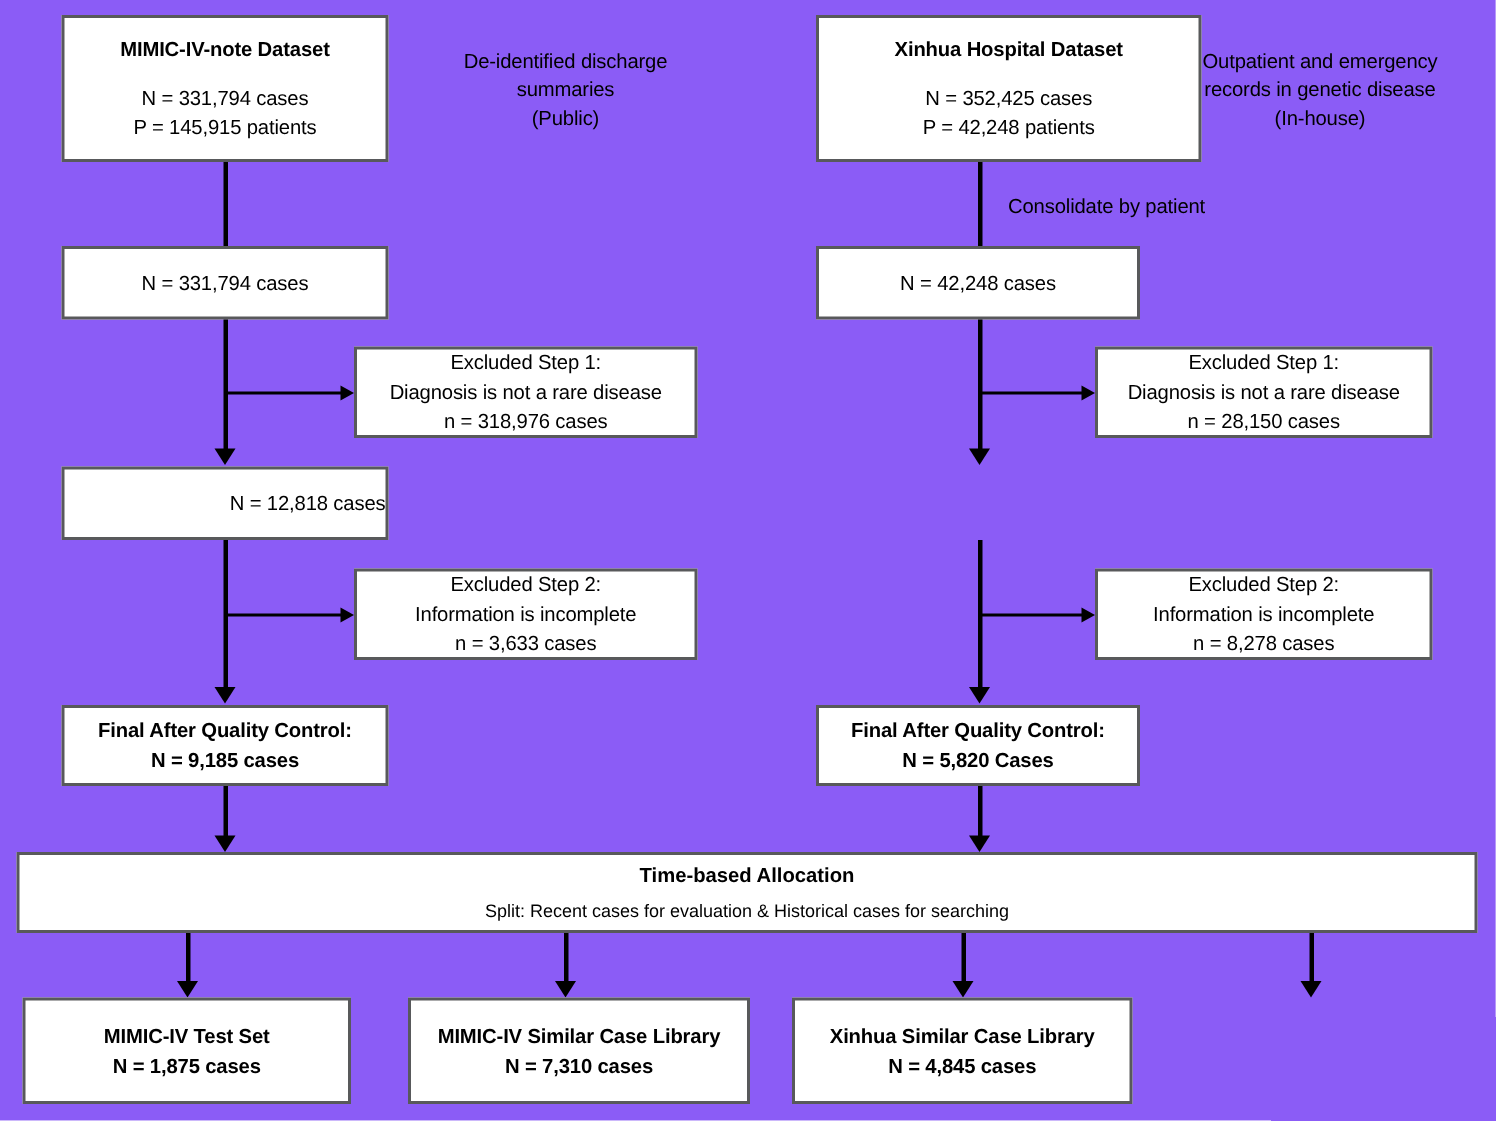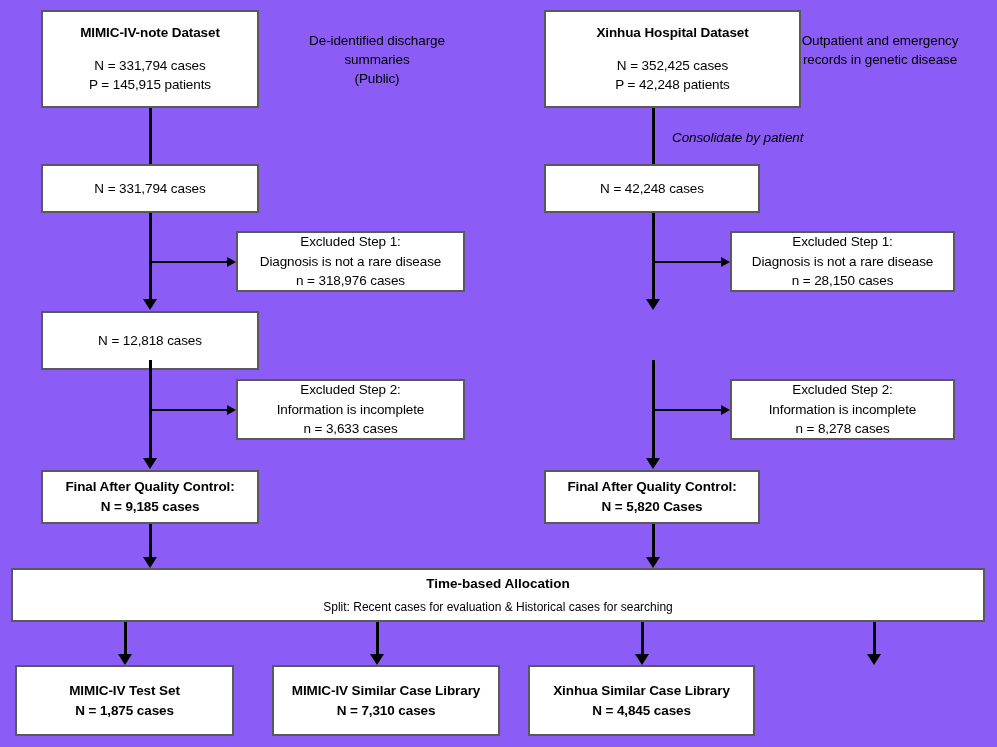--- a/index.html
+++ b/index.html
@@ -52,21 +52,20 @@
   .note {
     position: absolute;
     font-size: 13.5px;
     text-align: center;
     line-height: 1.42;
     letter-spacing: -0.1px;
     color: #000;
   }
   .note-left {
     text-align: left;
-    font-style: italic;
   }
   
   .vline {
     position: absolute;
     background: #000;
     width: 3px;
   }
   .hline {
     position: absolute;
     background: #000;
@@ -123,21 +122,21 @@
 
   <div class="hline" style="left:150px; top:261px; width:78px;"></div>
   <div class="arrow-right" style="left:227px; top:257px;"></div>
 
   <div class="box box-thin" style="left:236px; top:231px; width:229px; height:61px;">
     <div class="b-line">Excluded Step 1:</div>
     <div class="b-line">Diagnosis is not a rare disease</div>
     <div class="b-line">n = 318,976 cases</div>
   </div>
 
-  <div class="box" style="left:41px; top:311px; width:218px; height:59px;">
+  <div class="box" style="left:41px; top:311px; width:218px; height:49px;align-items:flex-end;">
     <div class="b-line">N = 12,818 cases</div>
   </div>
 
   <div class="vline" style="left:148.5px; top:360px; height:100px;"></div>
   <div class="arrow-down" style="left:143px; top:458px;"></div>
 
   <div class="hline" style="left:150px; top:409px; width:78px;"></div>
   <div class="arrow-right" style="left:227px; top:405px;"></div>
 
   <div class="box box-thin" style="left:236px; top:379px; width:229px; height:61px;">
@@ -156,20 +155,21 @@
 
   <div class="box" style="left:544px; top:10px; width:257px; height:98px;">
     <div class="b-title gap-title">Xinhua Hospital Dataset</div>
     <div class="b-line">N = 352,425 cases</div>
     <div class="b-line">P = 42,248 patients</div>
   </div>
 
   <div class="note" style="left:763px; top:31px; width:234px;">
     <div>Outpatient and emergency</div>
     <div>records in genetic disease</div>
+    <div>(In-house)</div>
   </div>
 
   <div class="vline" style="left:651.5px; top:108px; height:57px;"></div>
 
   <div class="note note-left" style="left:672px; top:128px; width:200px;">Consolidate by patient</div>
 
   <div class="box" style="left:544px; top:164px; width:216px; height:49px;">
     <div class="b-line">N = 42,248 cases</div>
   </div>
 

